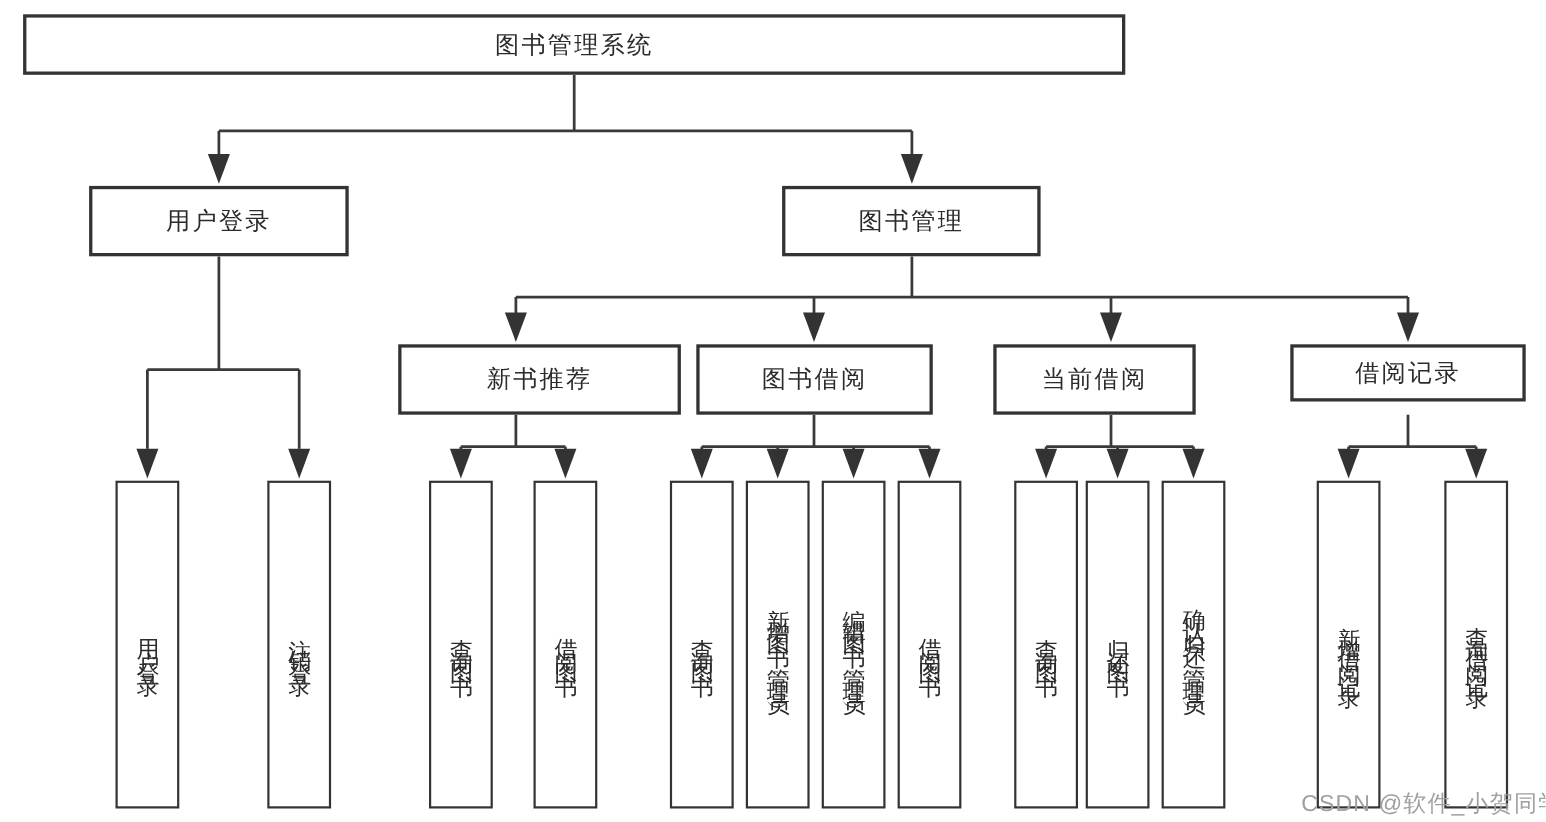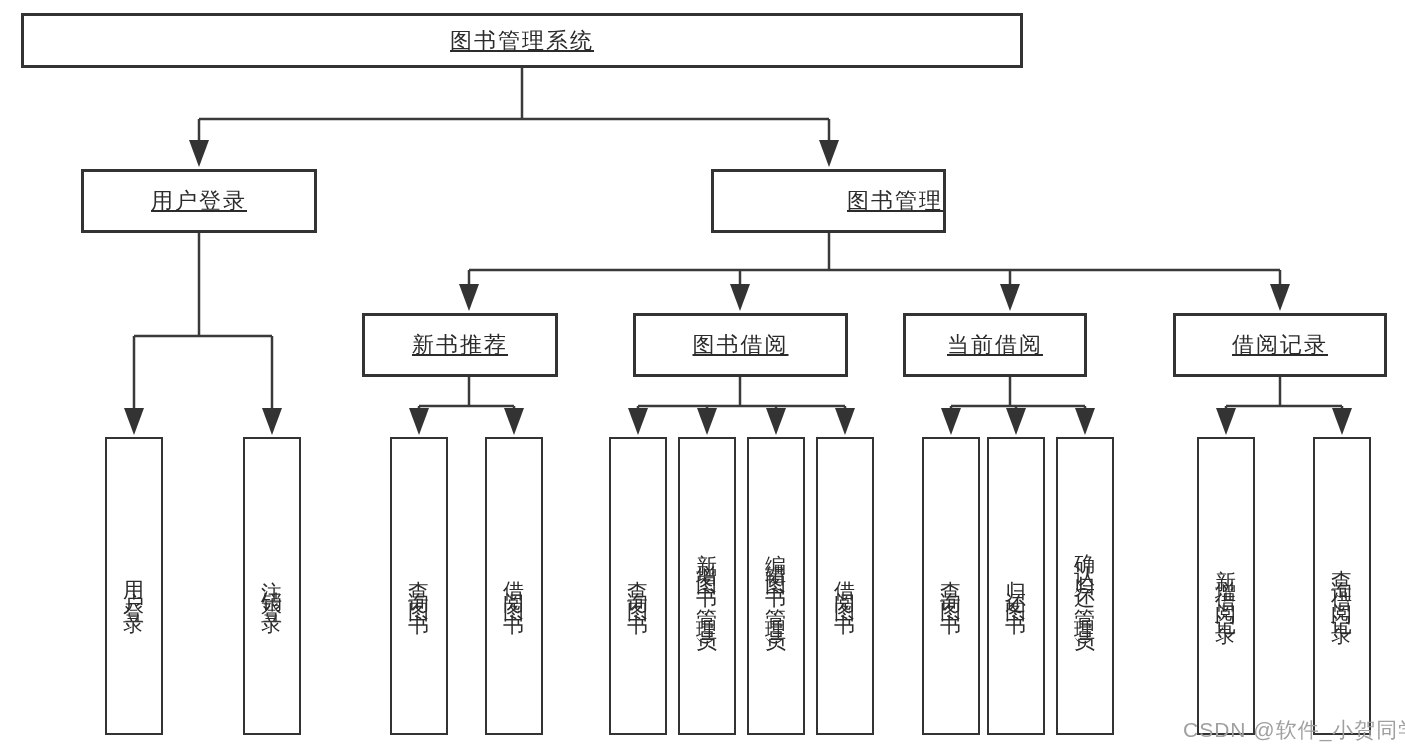--- a/index.html
+++ b/index.html
@@ -13,28 +13,28 @@
   .stage { position:absolute; inset:0; width:1405px; height:747px; }
   svg.wires { position:absolute; left:0; top:0; z-index:1; }
   .node {
     position:absolute;
     background:#ffffff;
     border:3px solid #333333;
     display:flex; align-items:center; justify-content:center;
     color:#2b2b2b;
     z-index:2;
   }
-  .hnode { font-size:22px; letter-spacing:2px; font-weight:500;text-decoration:underline; }
+  .hnode { font-size:22px; letter-spacing:2px; font-weight:500; }
   .root  { left:21px;  top:13px;  width:1002px; height:55px; }
   .lvl2a { left:81px;  top:169px; width:236px; height:64px; }
-  .lvl2b { left:711px; top:169px; width:235px; height:64px;justify-content:flex-end; }
-  .lvl3a { left:362px; top:313px; width:196px; height:64px; }
+  .lvl2b { left:711px; top:169px; width:235px; height:64px; }
+  .lvl3a { left:362px; top:313px; width:257px; height:64px; }
   .lvl3b { left:633px; top:313px; width:215px; height:64px;text-align:center; }
   .lvl3c { left:903px; top:313px; width:184px; height:64px; }
-  .lvl3d { left:1173px;top:313px; width:214px; height:64px; }
+  .lvl3d { left:1173px;top:313px; width:214px; height:52px; }
   .leaf {
     top:437px; width:58px; height:298px;
     border-width:2.5px;
   }
   .leaf span {
     writing-mode:vertical-rl;
     text-orientation:mixed;
     font-size:21px;
     letter-spacing:11px;
     font-weight:500;

